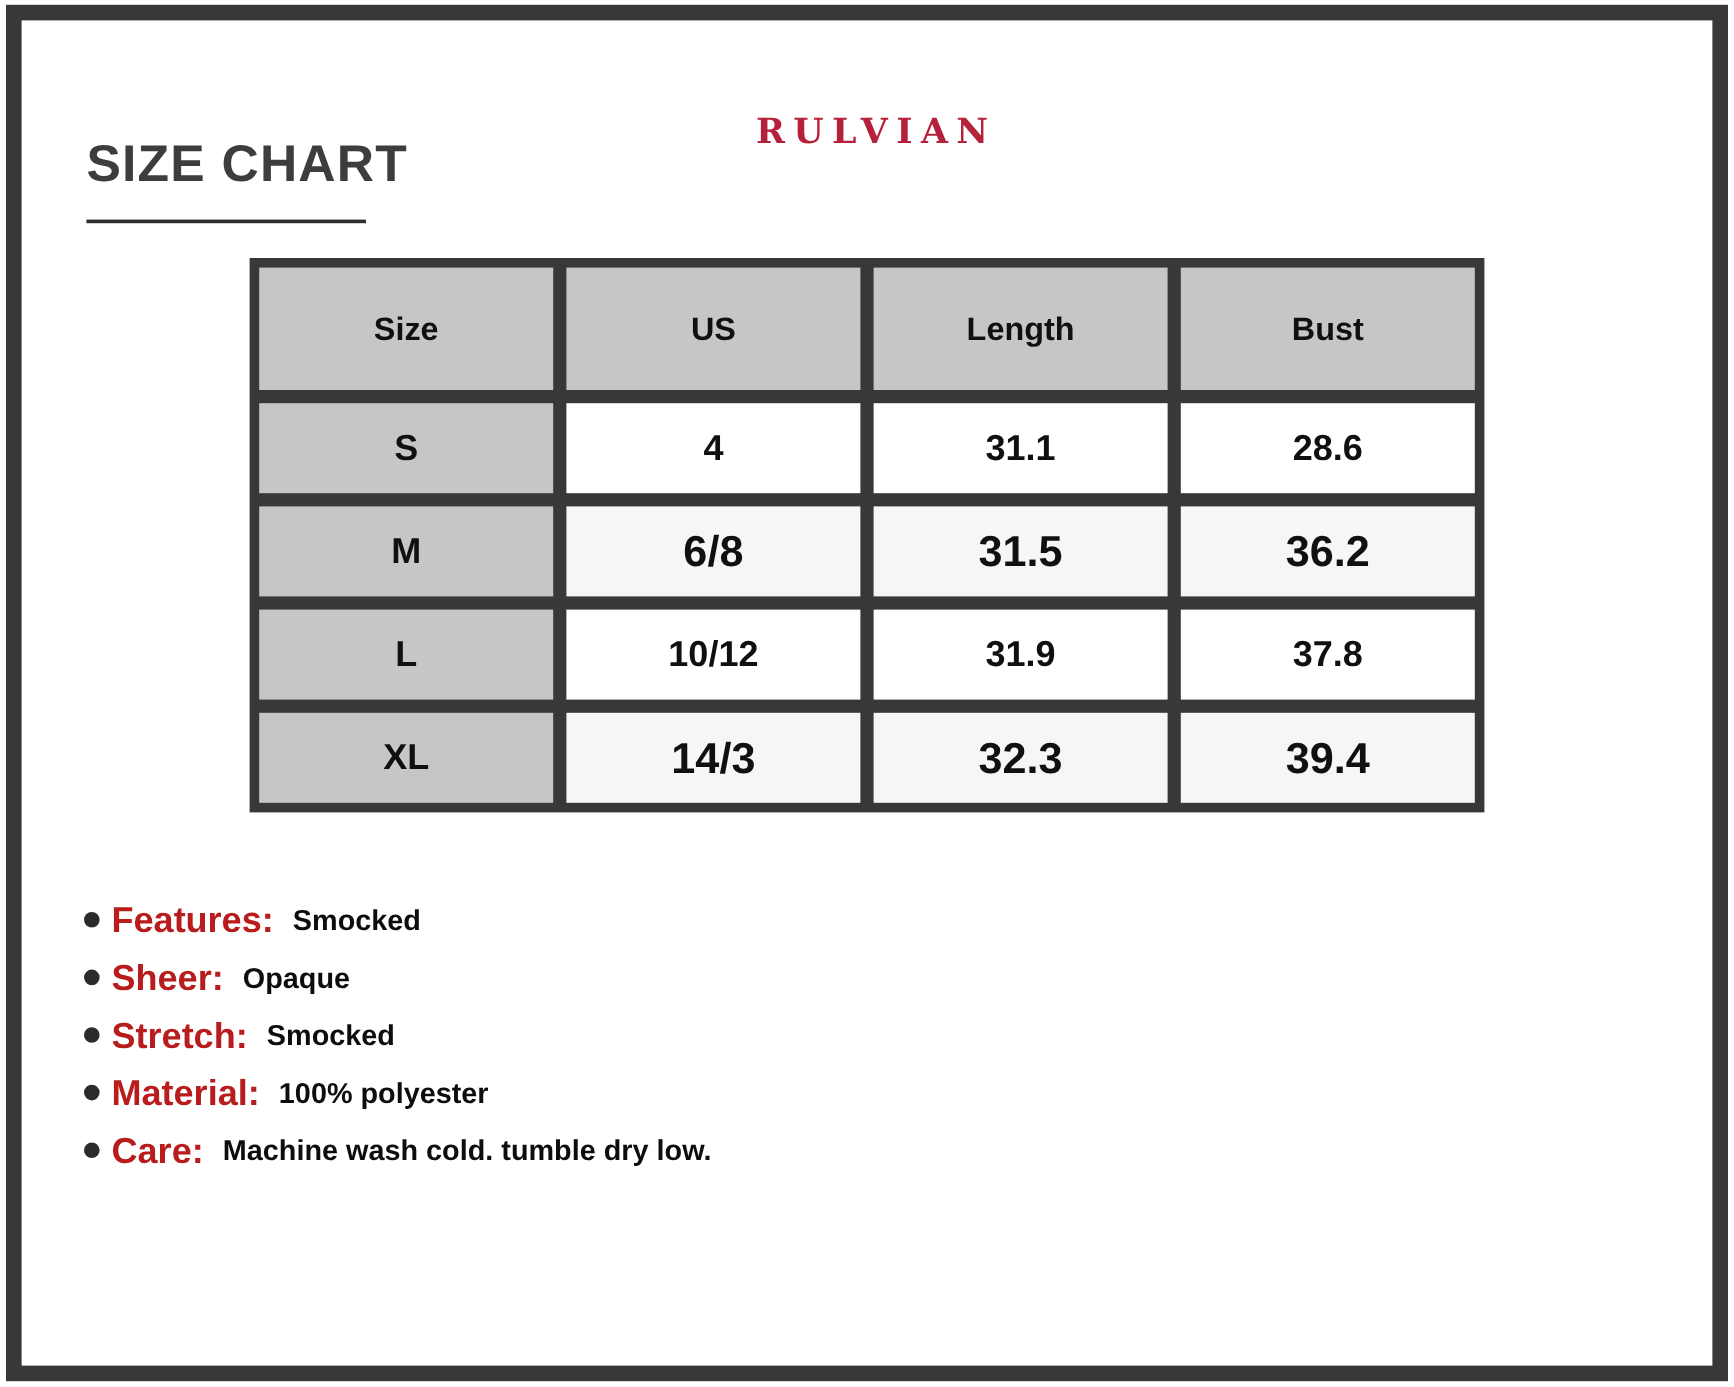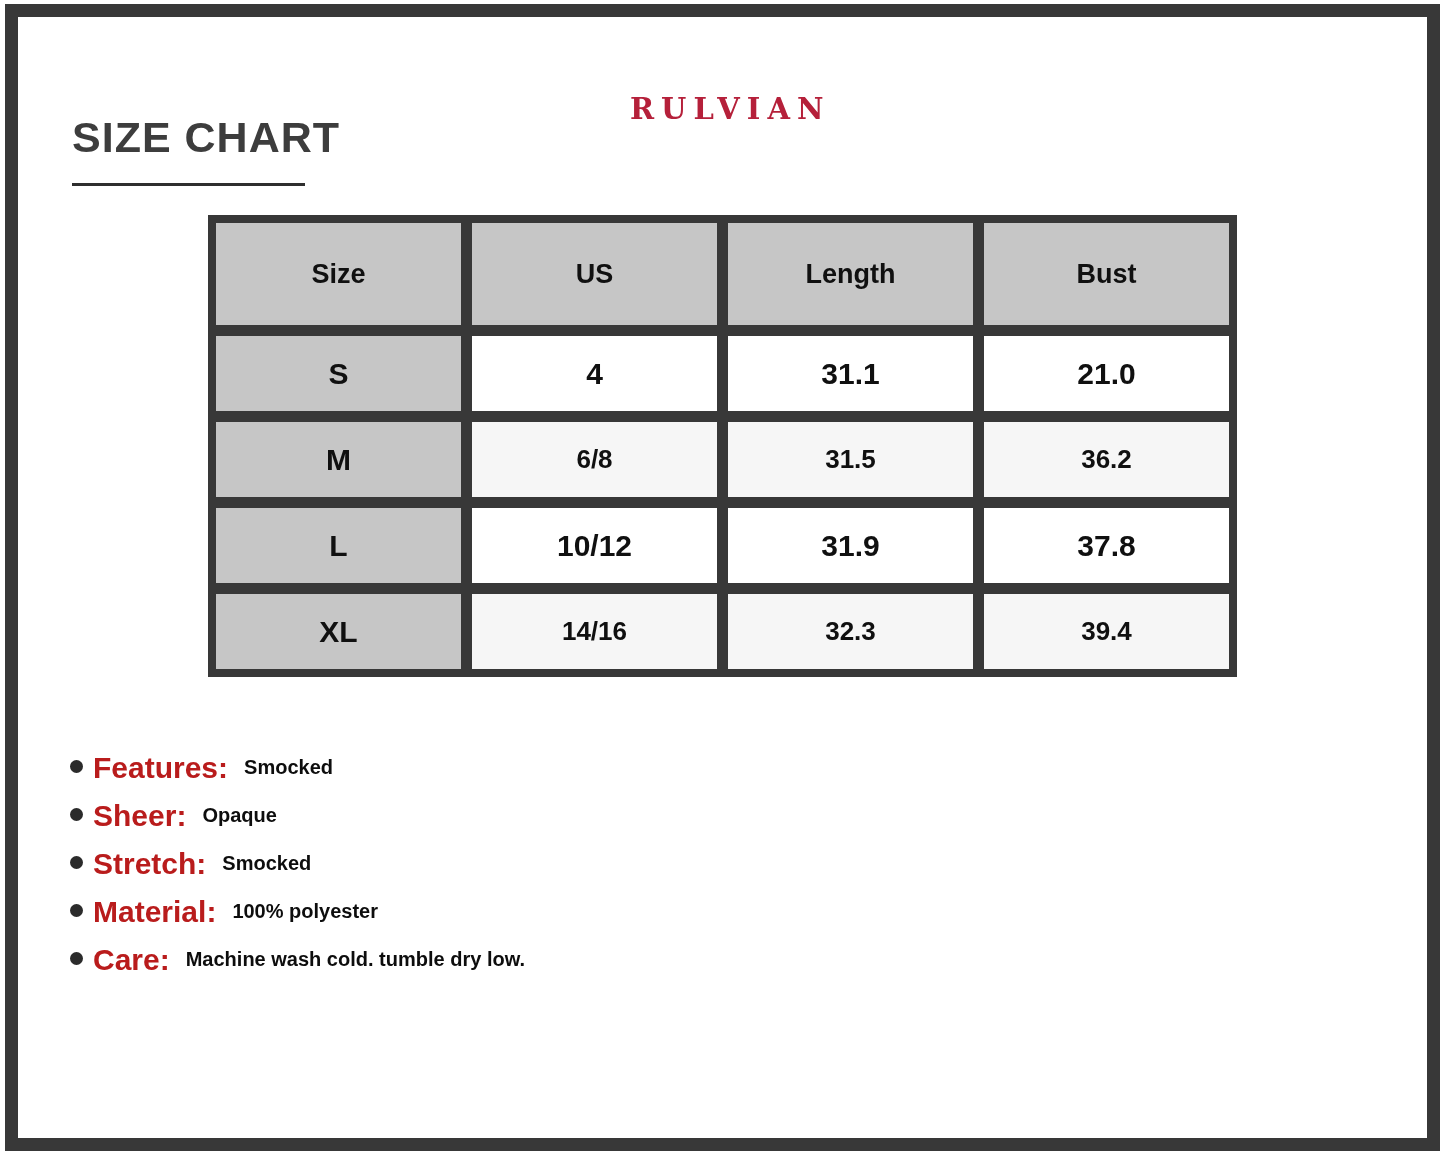--- a/index.html
+++ b/index.html
@@ -53,37 +53,37 @@
     grid-template-rows:102px repeat(4,1fr);
     gap:11px;
   }
   .cell{
     display:flex;align-items:center;justify-content:center;
     font-weight:bold;color:#101010;
   }
   .cell.hdr{background:#c6c6c6;font-size:27px;}
   .cell.rowhdr{background:#c6c6c6;font-size:30px;}
   .cell.w{background:#ffffff;font-size:30px;}
-  .cell.ow{background:#f6f6f6;font-size:26px;}
+  .cell.ow{background:#f6f6f6;font-size:36px;}
   
   .details{
     position:absolute;left:70px;top:752px;
     list-style:none;margin:0;padding:0;
   }
   .details li{
     display:flex;align-items:center;
     height:31px;margin-bottom:17px;
   }
   .bullet-dot{
     width:13px;height:13px;border-radius:50%;
     background:#2b2b2b;margin-right:10px;flex:none;
     align-self:flex-start;margin-top:8px;
   }
   .detail-label{font-size:30px;font-weight:bold;color:#b91c1c;}
-  .detail-value{font-size:20px;font-weight:bold;color:#0d0d0d;margin-left:16px;text-align:right;}
+  .detail-value{font-size:24px;font-weight:bold;color:#0d0d0d;margin-left:16px;text-align:right;}
 </style>
 </head>
 <body>
 
 <div class="stage">
   <div class="frame"></div>
 
   <div class="page-title">SIZE CHART</div>
   <div class="title-underline"></div>
 
@@ -103,34 +103,34 @@
 
   <div class="size-table">
     <div class="cell hdr">Size</div>
     <div class="cell hdr">US</div>
     <div class="cell hdr">Length</div>
     <div class="cell hdr">Bust</div>
 
     <div class="cell rowhdr">S</div>
     <div class="cell w">4</div>
     <div class="cell w">31.1</div>
-    <div class="cell w">21.0</div>
+    <div class="cell w">28.6</div>
 
     <div class="cell rowhdr">M</div>
     <div class="cell ow">6/8</div>
     <div class="cell ow">31.5</div>
     <div class="cell ow">36.2</div>
 
     <div class="cell rowhdr">L</div>
     <div class="cell w">10/12</div>
     <div class="cell w">31.9</div>
     <div class="cell w">37.8</div>
 
     <div class="cell rowhdr">XL</div>
-    <div class="cell ow">14/16</div>
+    <div class="cell ow">14/3</div>
     <div class="cell ow">32.3</div>
     <div class="cell ow">39.4</div>
   </div>
 
   <ul class="details">
     <li>
       <span class="bullet-dot"></span>
       <span class="detail-label">Features:</span>
       <span class="detail-value">Smocked</span>
     </li>

